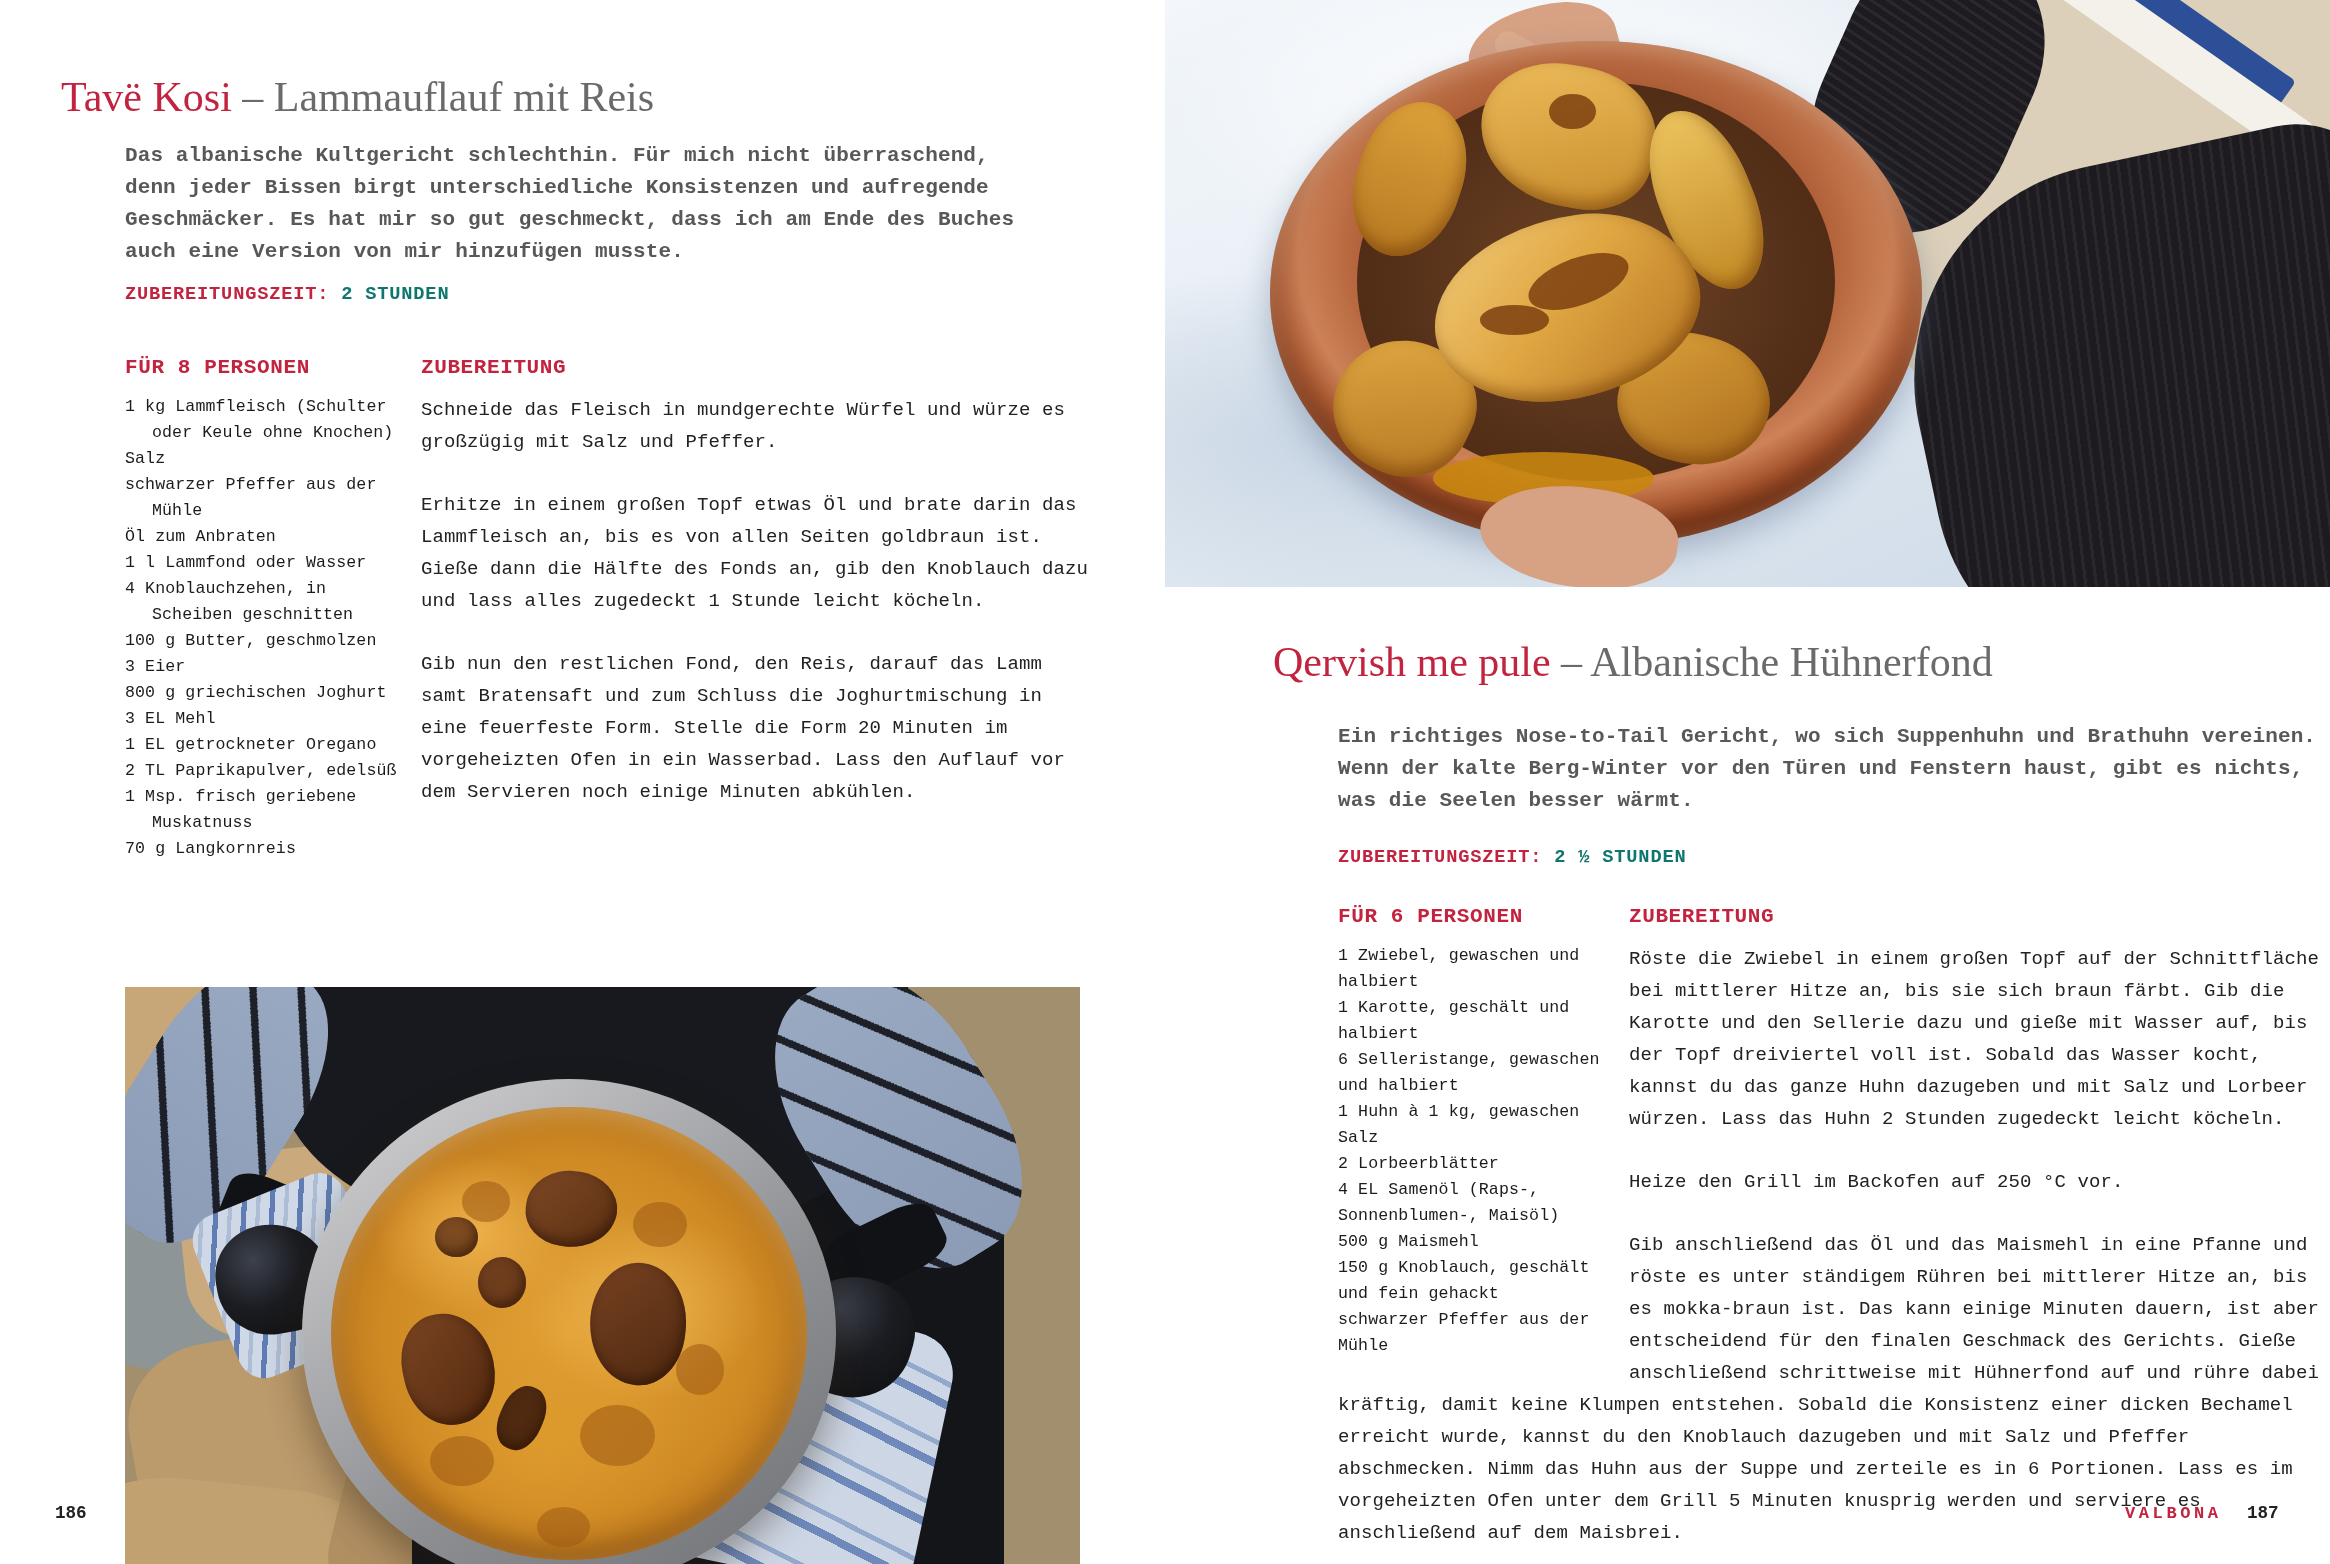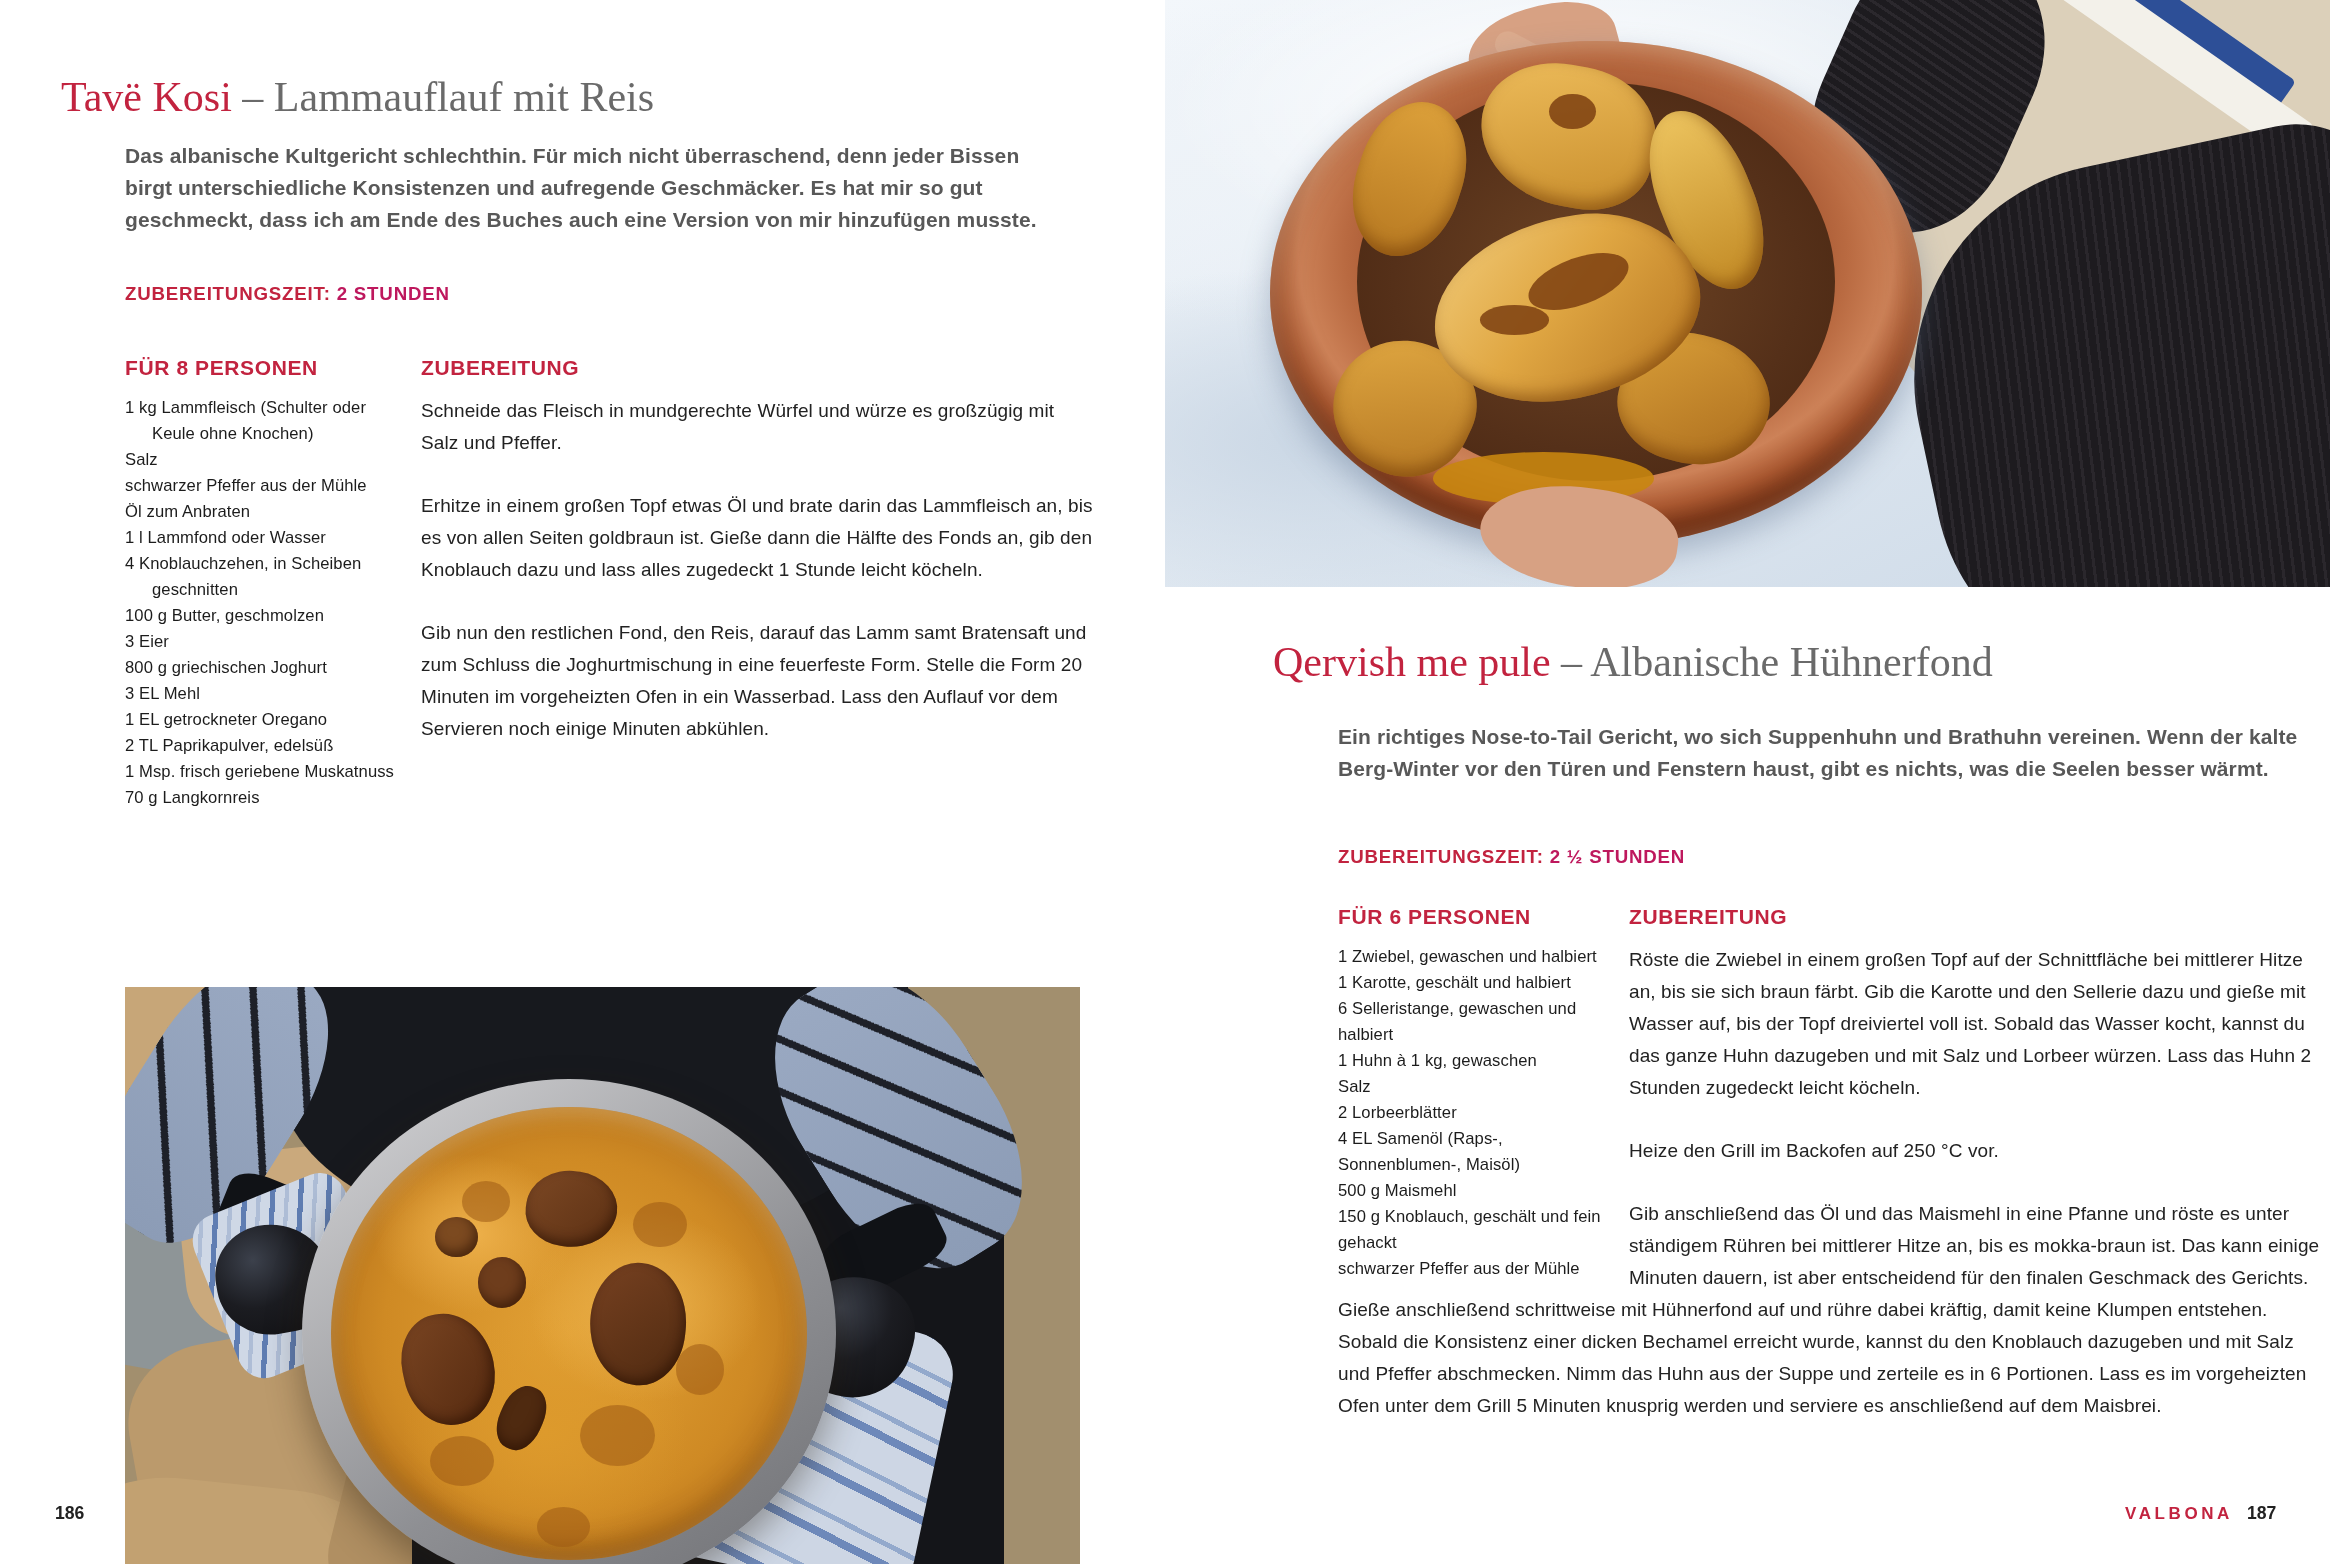--- a/index.html
+++ b/index.html
@@ -1,27 +1,27 @@
 <!DOCTYPE html>
 <html style="font-size:8.3px"><head>
 <meta charset="utf-8">
 <style>
   html,body{margin:0;padding:0;background:#ffffff;}
   .spread{position:relative;width:2330px;height:1564px;background:#ffffff;overflow:hidden;
           font-family:"Liberation Sans",sans-serif;color:#1f1f1f;}
-  .abs{position:absolute;}
+  .abs{position:absolute;font-family:Liberation Mono, monospace;}
 
   
   .title{font-family:"Liberation Serif",serif;font-size:42px;line-height:1.1;white-space:nowrap;}
   .title .t-name{color:#c2233f;}
   .title .t-sub{color:#6a6a6a;text-align:right;}
   .intro{font-size:21px;line-height:32px;font-weight:bold;color:#585858;letter-spacing:0.1px;}
   .prep{font-size:18.7px;font-weight:bold;letter-spacing:0.8px;white-space:nowrap;}
   .prep .prep-label{color:#c2233f;}
-  .prep .prep-value{color:#be185d;}
+  .prep .prep-value{color:#0f766e;}
   .col-header{font-size:21px;font-weight:bold;color:#c2233f;letter-spacing:0.6px;margin:0 0 14.5px 0;}
   .ing{font-size:16.6px;line-height:26px;color:#1c1c1c;letter-spacing:0.1px;}
   .hang .ing{padding-left:27px;text-indent:-27px;}
   .para{font-size:19px;line-height:32px;color:#222222;letter-spacing:0.1px;margin:0 0 31px 0;}
   .pagenum{font-size:17.6px;font-weight:bold;color:#222222;}
   .brand{font-size:17px;color:#c2233f;letter-spacing:3.6px;font-weight:bold;}
 
   
   .lp-title{left:61px;top:74px;}
   .lp-intro{left:125px;top:140px;width:924px;}

